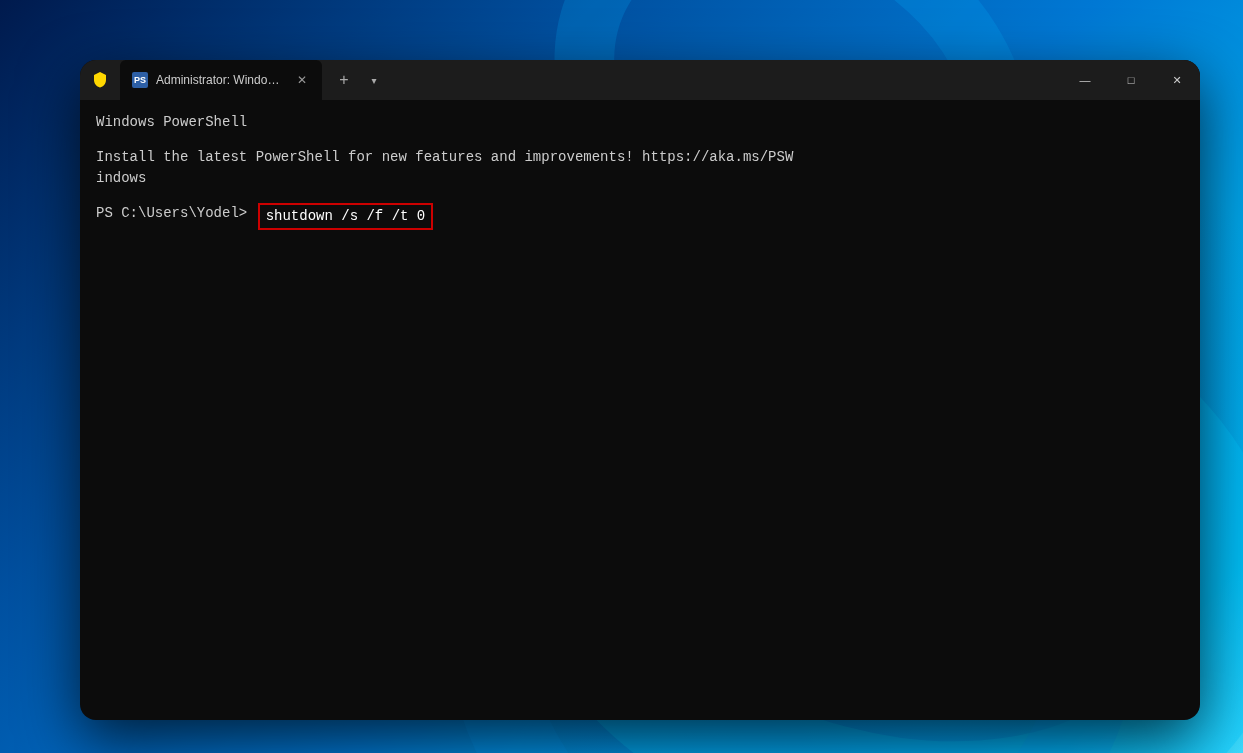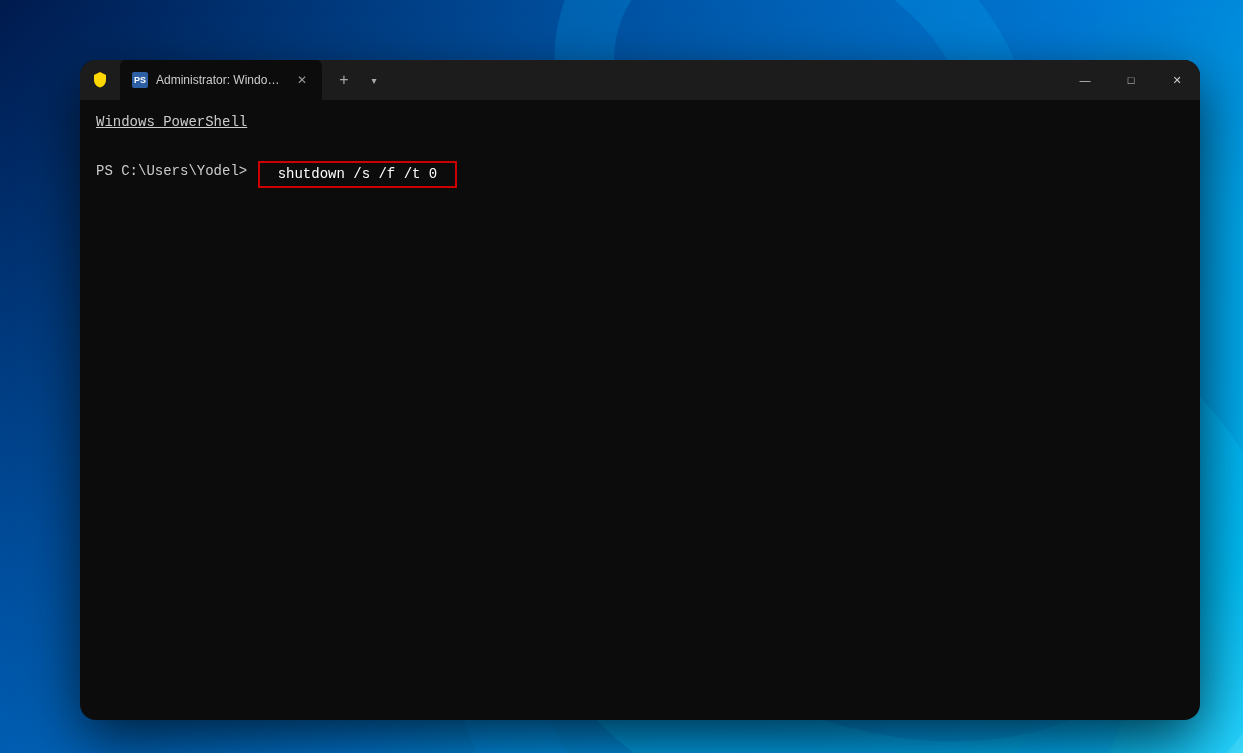--- a/index.html
+++ b/index.html
@@ -217,42 +217,41 @@
       padding: 12px 16px;
       color: #cccccc;
       font-family: 'Courier New', Consolas, monospace;
       font-size: 14px;
       line-height: 1.5;
       overflow: hidden;
     }
 
     .term-line {
       white-space: pre;
-      text-decoration: underline;
     }
 
     .term-spacer {
       height: 14px;
     }
 
     .prompt-line {
       display: flex;
     }
 
     .prompt-text {
       white-space: pre;
       color: #cccccc;
       font-family: 'Courier New', Consolas, monospace;
       font-size: 14px;
     }
 
     .command-highlight {
       display: inline-block;
       border: 2px solid #cc0000;
-      padding: 1px 18px;
+      padding: 1px 6px;
       color: #ffffff;
       font-family: 'Courier New', Consolas, monospace;
       font-size: 14px;
       background: #0c0c0c;
       margin-left: 2px;
     }
   </style>
 </head>
 <body>
 
@@ -289,20 +288,22 @@
     <div class="window-controls">
       <div class="win-btn">—</div>
       <div class="win-btn">□</div>
       <div class="win-btn close">✕</div>
     </div>
   </div>
 
   <div class="terminal-content">
     <div class="term-line">Windows PowerShell</div>
     <div class="term-spacer"></div>
+    <div class="term-line">Install the latest PowerShell for new features and improvements! https://aka.ms/PSW</div>
+    <div class="term-line">indows</div>
     <div class="term-spacer"></div>
     <div class="prompt-line">
       <span class="prompt-text">PS C:\Users\Yodel&gt; </span>
       <span class="command-highlight">shutdown /s /f /t 0</span>
     </div>
   </div>
 
 </div>
 
 </body></html>

